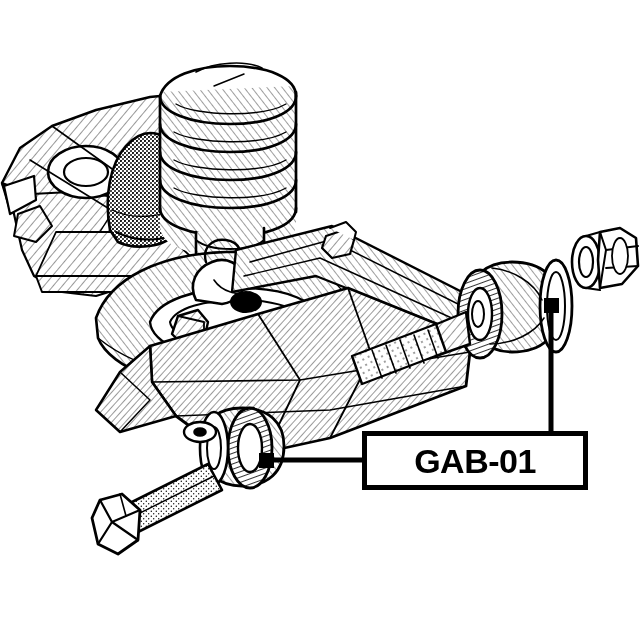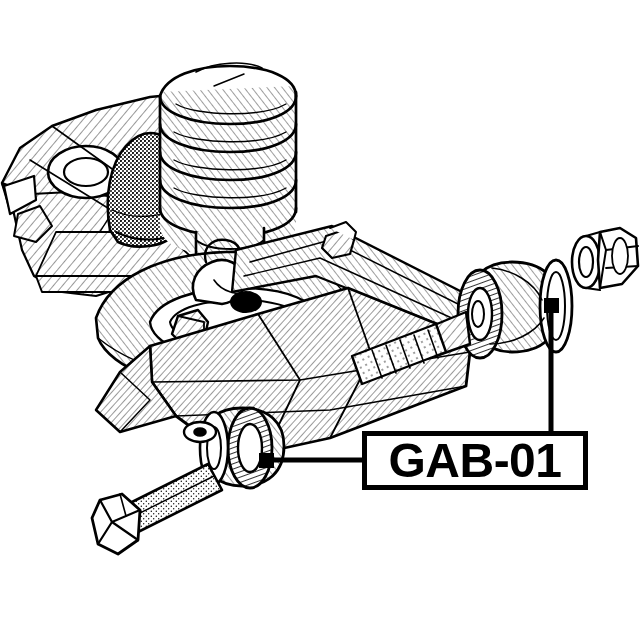--- a/index.html
+++ b/index.html
@@ -35,21 +35,21 @@
     box-sizing: border-box;
     border: 5px solid #000000;
     background: #ffffff;
     display: flex;
     align-items: center;
     justify-content: center;
   }
   #part-label-text {
     font-family: "Liberation Sans", sans-serif;
     font-weight: bold;
-    font-size: 48px;
+    font-size: 34px;
     line-height: 1;
     letter-spacing: -0.5px;
     color: #000000;
     white-space: nowrap;
   }
 </style>
 </head>
 <body>
 
 <div id="diagram-root">

